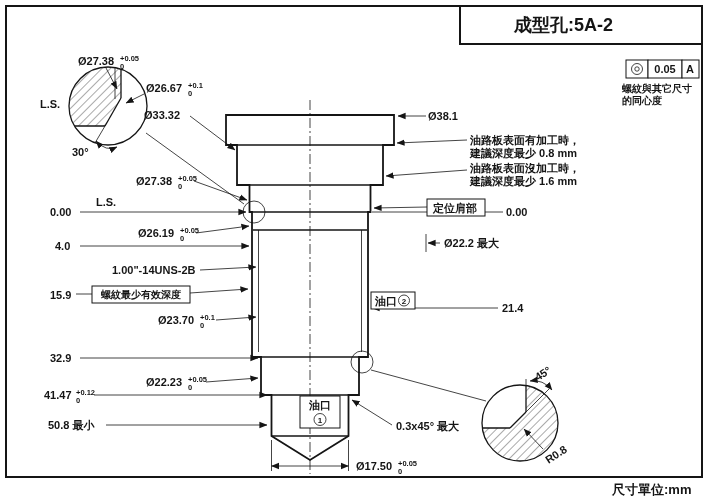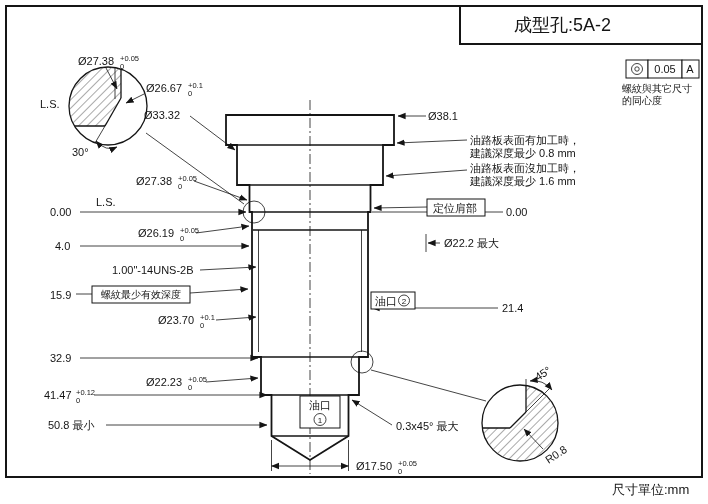--- a/index.html
+++ b/index.html
@@ -1,17 +1,17 @@
 <!DOCTYPE html>
 <html><head>
 <meta charset="utf-8">
 <style>
   html,body{margin:0;padding:0;background:#fff;}
   .page{width:588px;height:504px;position:relative;background:#fff;
-        font-family:"Liberation Sans","DejaVu Sans",sans-serif;}
+        font-family:"Liberation Sans","DejaVu Sans",sans-serif;font-weight:bold;}
   svg{display:block;}
   svg text{fill:#151515;font-family:"Liberation Sans","DejaVu Sans",sans-serif;}
   .t-title{font-size:18px;}
   .t-dim{font-size:11px;}
   .t-tol{font-size:7.5px;}
   .t-small{font-size:10px;}
   .t-unit{font-size:13px;}
   .t-digit{font-size:8px;}
   .ln-outline{stroke:#151515;stroke-width:1.8;fill:none;}
   .ln-med{stroke:#151515;stroke-width:1.3;fill:none;}

